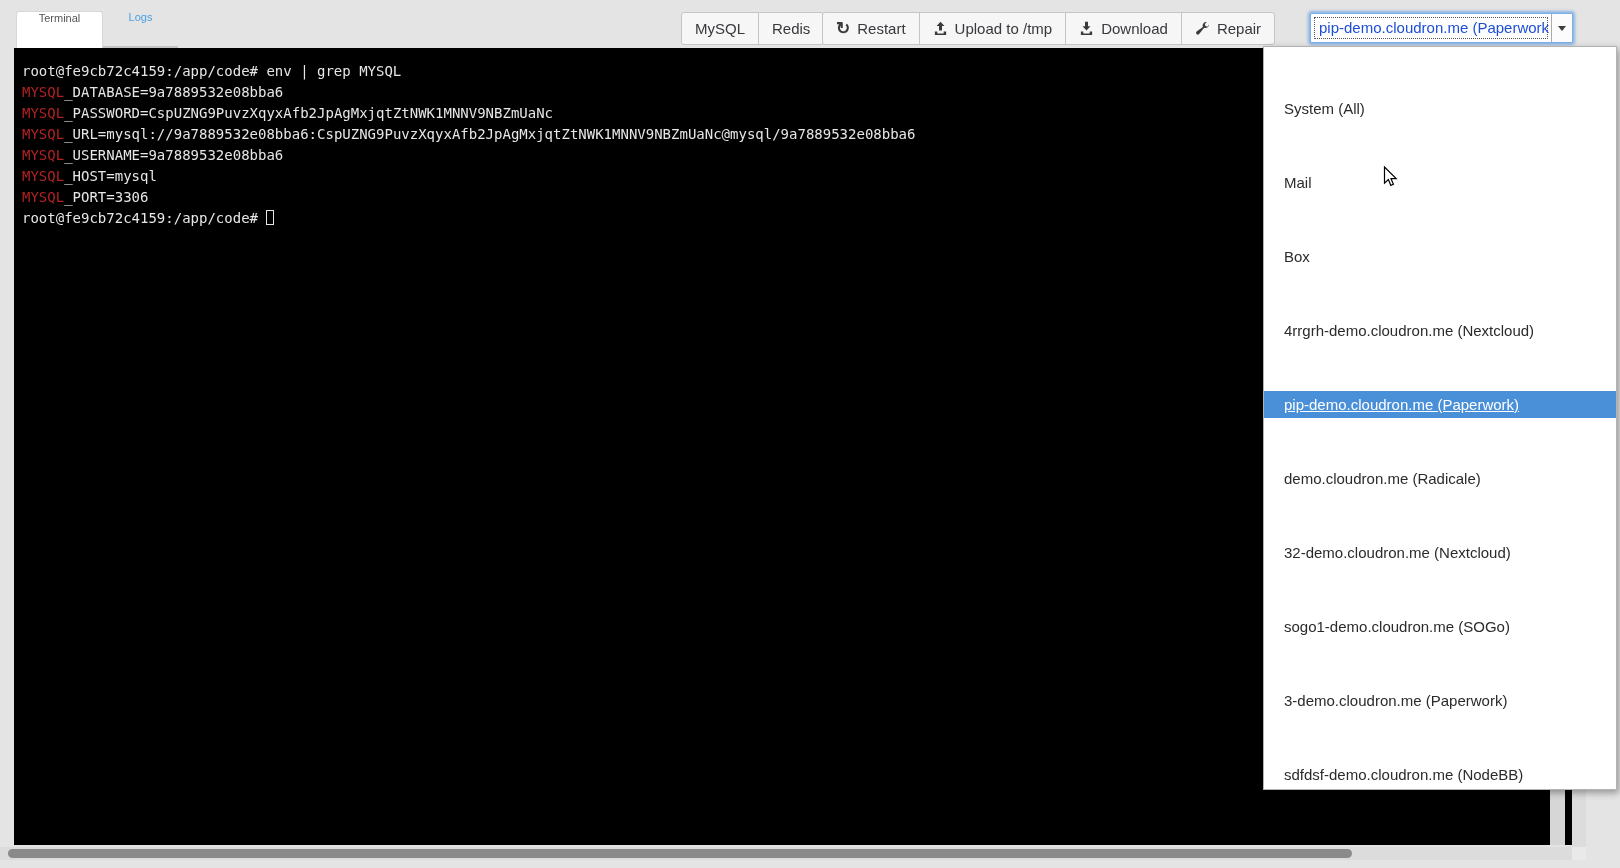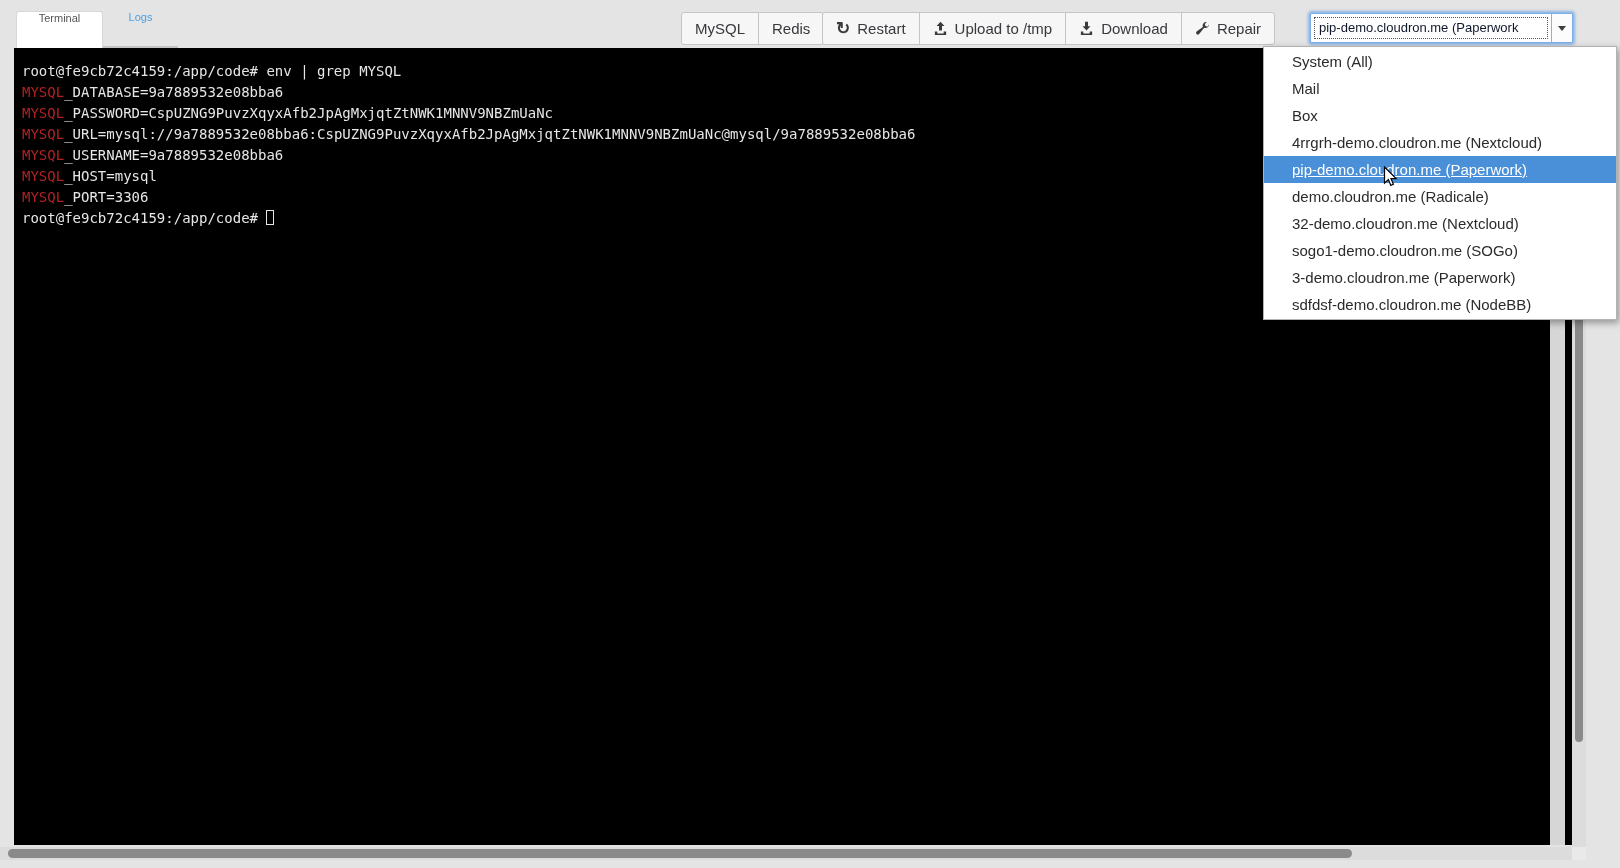--- a/index.html
+++ b/index.html
@@ -50,44 +50,45 @@
     position:absolute; left:1310px; top:13px; width:263px; height:30px;
     background:#ffffff;
     border:1px solid #7ab0e8;
     border-radius:2px;
     box-shadow:0 0 3px 2px rgba(66,139,230,0.55);
     display:flex; align-items:center;
     cursor:pointer;
   }
   .app-select-value {
     flex:1; height:100%; overflow:hidden; white-space:nowrap;
-    font-size:13px; color:#0f172a; line-height:28px; padding-left:8px;
+    font-size:15px; color:#1d4ed8; line-height:28px; padding-left:8px;
     outline:1px dotted #555; outline-offset:-4px;
   }
   .app-select-arrowbox {
     width:21px; height:100%; border-left:1px solid #ababab;
     display:flex; align-items:center; justify-content:center;
     background:#fcfcfc;
   }
   .app-select-arrowbox .caret {
     width:0; height:0; border-left:4px solid transparent;
     border-right:4px solid transparent; border-top:5px solid #3c3c3c;
   }
 
   
   .dropdown {
     position:absolute; left:1263px; top:46px; width:354px;
     background:#ffffff; border:1px solid #b3b3b3;
     box-shadow:2px 3px 7px rgba(0,0,0,0.35);
     z-index:50; padding:1px 0;
   }
   .dropdown .option {
-    height:27px; line-height:27px; padding-left:28px;
+    height:27px; line-height:27px; padding-left:20px;
     font-size:15px; color:#2b2b2b; white-space:nowrap; overflow:hidden;
     cursor:pointer;
+    margin-top:47px;
   }
   .dropdown .option.selected { background:var(--highlight-blue); color:#ffffff;text-decoration:underline; }
 
   
   .terminal-panel {
     position:absolute; left:14px; top:48px; width:1558px; height:797px;
     background:#000000;
   }
   .terminal-content {
     position:absolute; left:8px; top:13px; right:40px;

